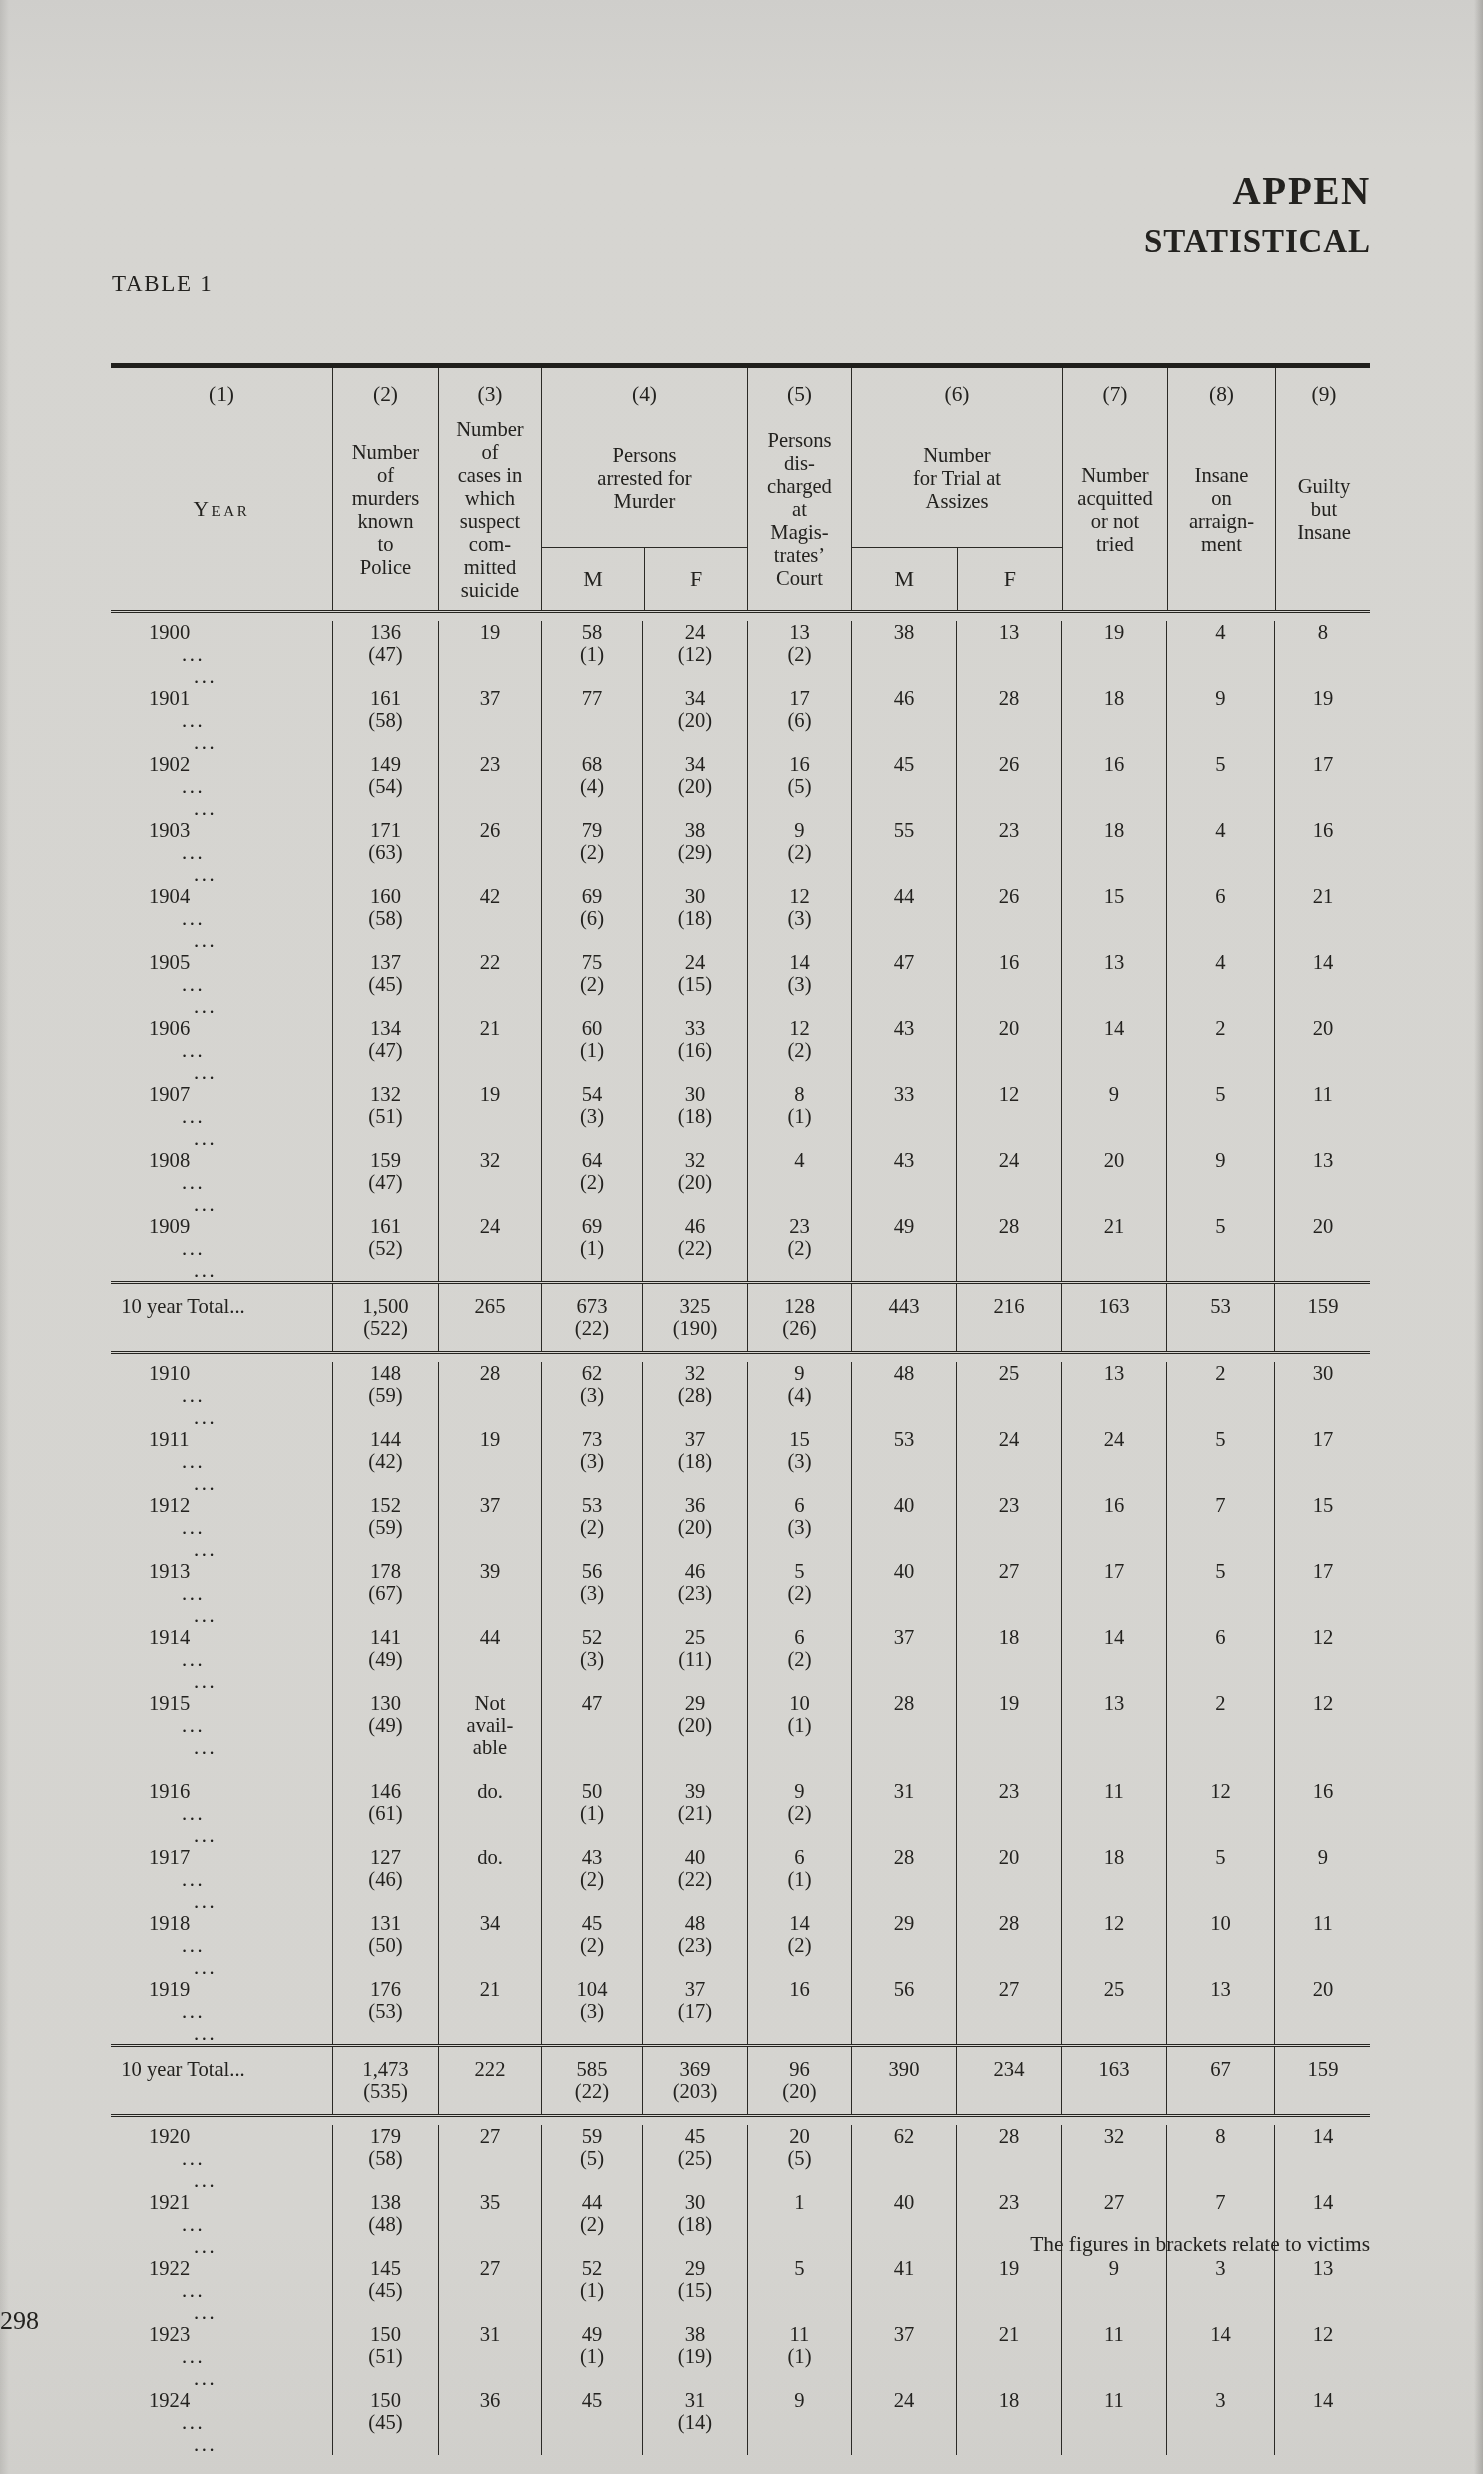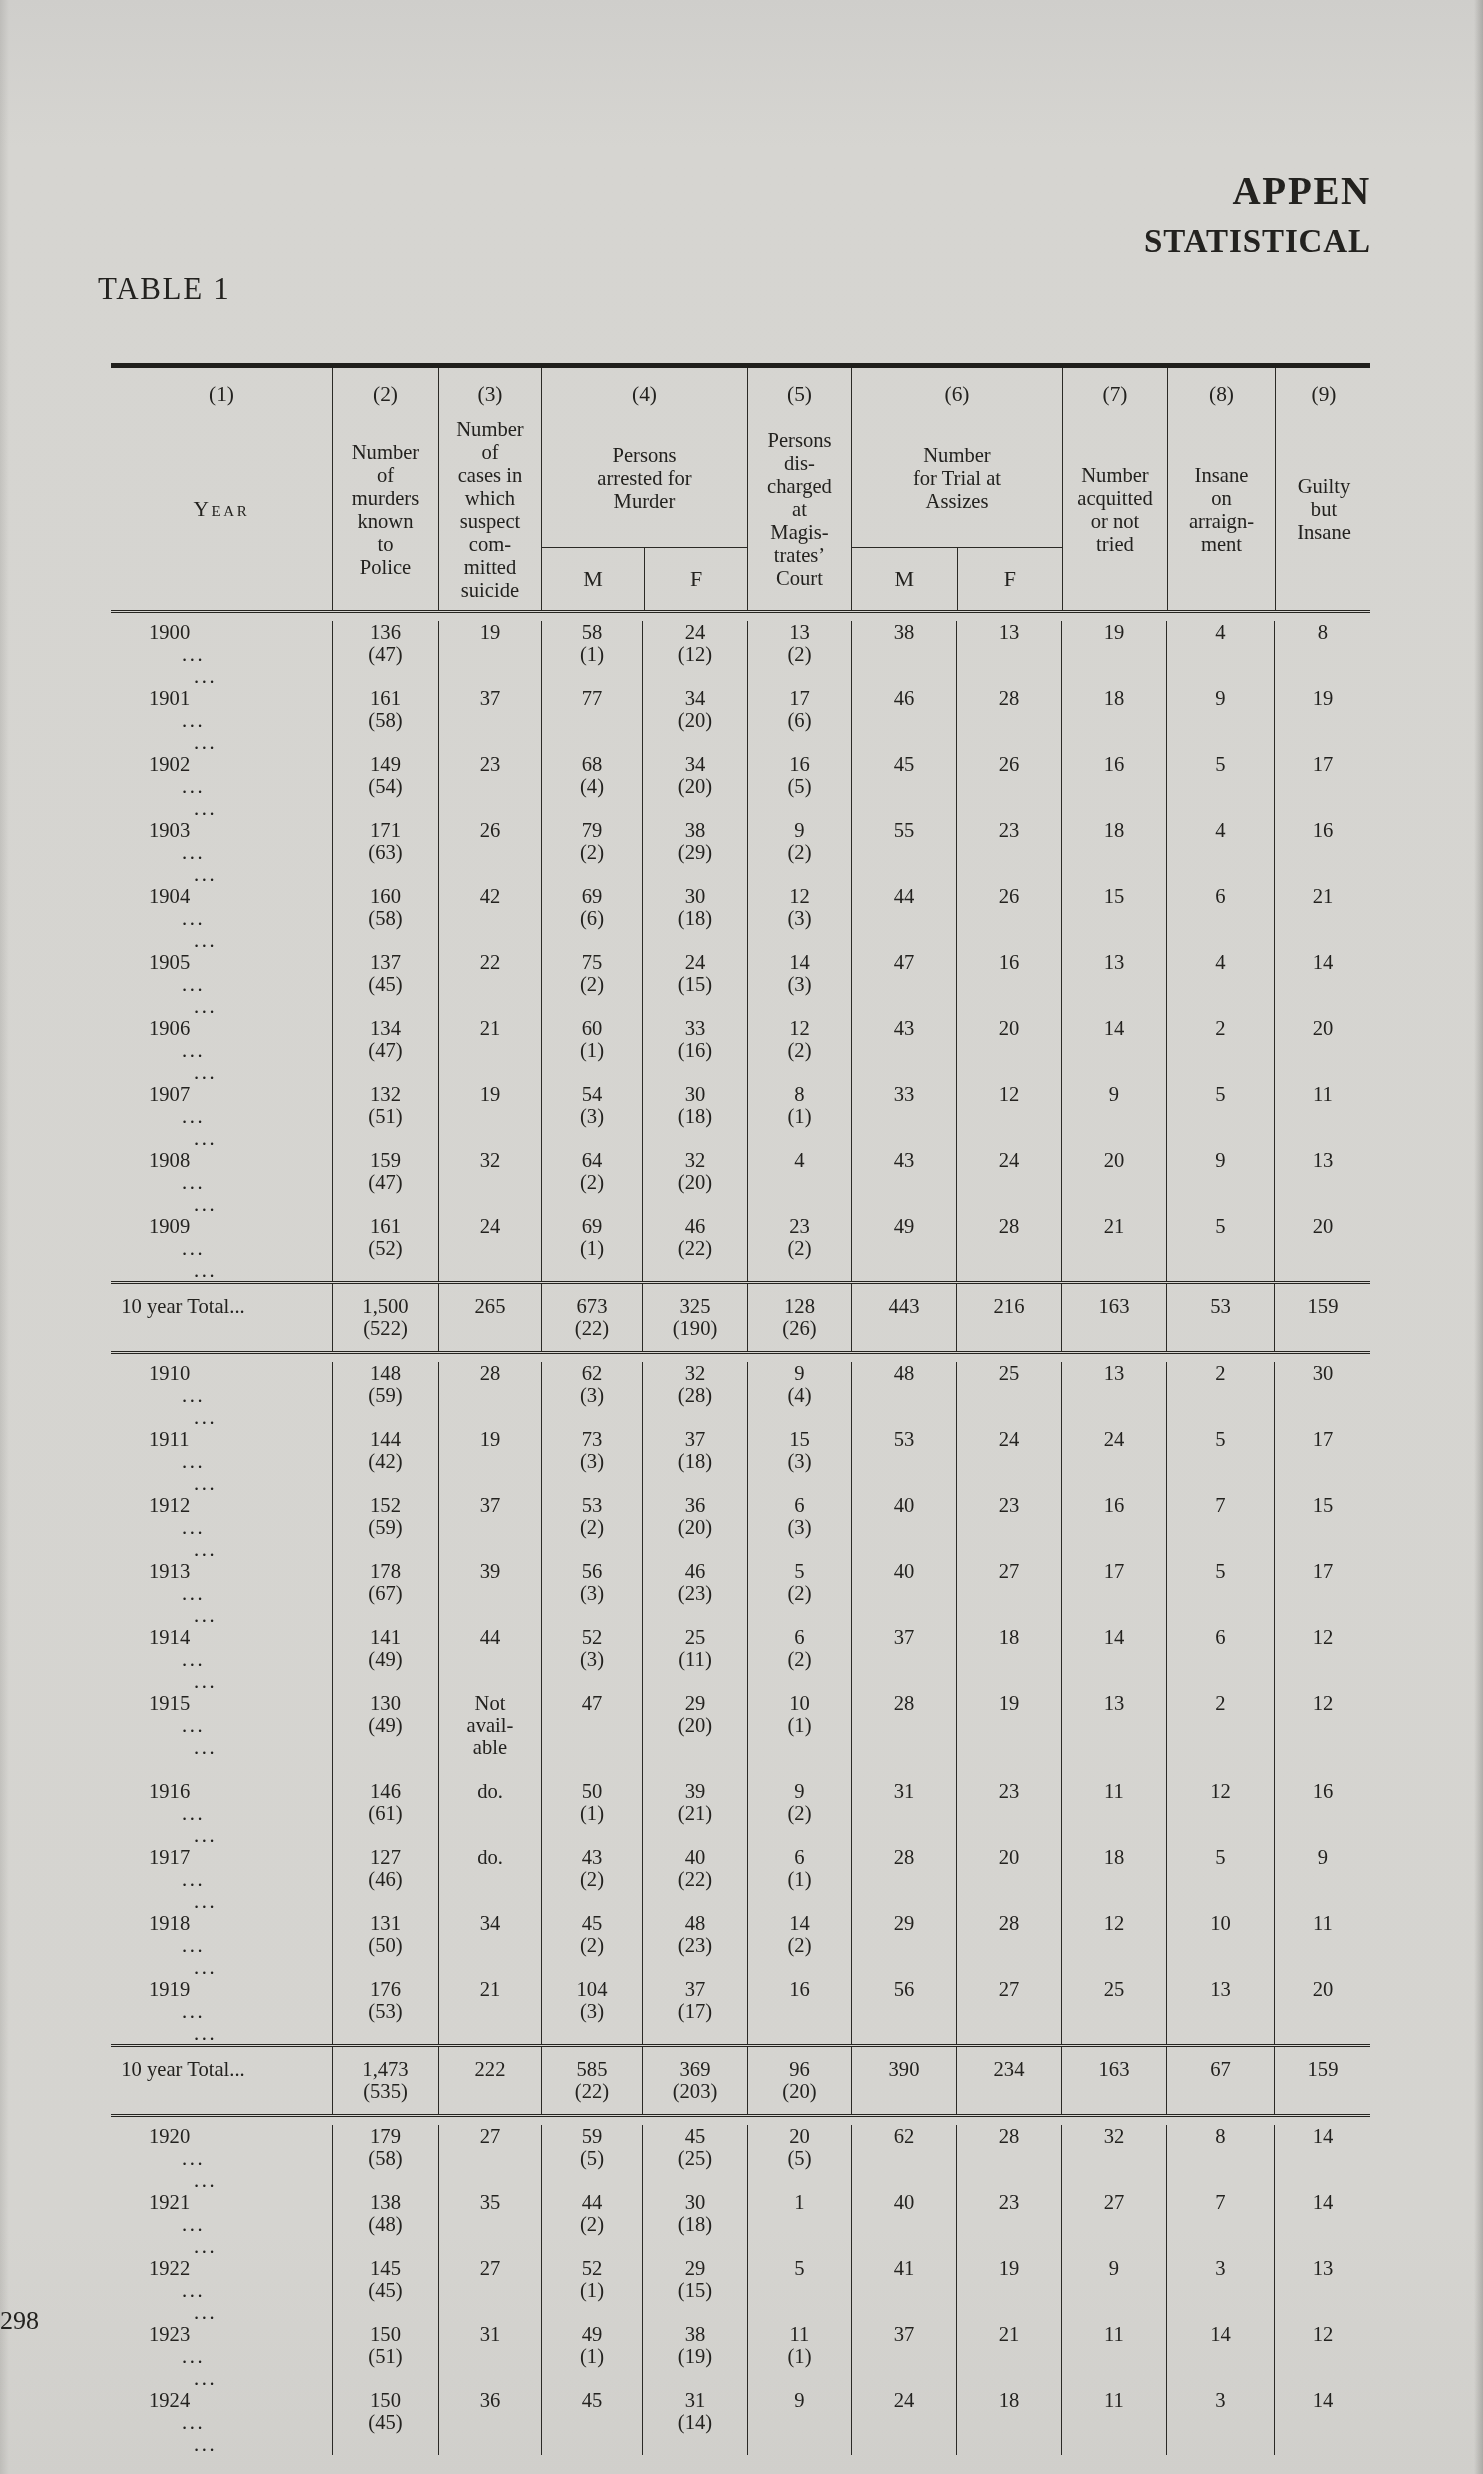--- a/index.html
+++ b/index.html
@@ -11,21 +11,21 @@
     color:#23221f;
     overflow:hidden;
   }
   .edge-r{position:absolute;top:0;right:0;width:10.3px;height:100%;
     background:linear-gradient(to left,rgba(60,58,54,.28),rgba(60,58,54,0));}
   .edge-l{position:absolute;top:0;left:0;width:8.6px;height:100%;
     background:linear-gradient(to right,rgba(60,58,54,.12),rgba(60,58,54,0));}
 
   .appen{position:absolute;top:168px;right:113px;font-size:39px;font-weight:bold;letter-spacing:1.7px;}
   .statistical{position:absolute;top:223px;right:113px;font-size:33px;font-weight:bold;letter-spacing:0.9px;}
-  .table-label{position:absolute;top:271px;left:98px;font-size:31px;letter-spacing:1.7px;}
+  .table-label{position:absolute;top:271px;left:112px;font-size:23px;letter-spacing:1.7px;}
   .main-title{position:absolute;top:295px;left:111px;width:1259px;text-align:right;
     font-size:32px;font-weight:bold;word-spacing:13.7px;letter-spacing:0.9px;}
 
   .tw{position:absolute;left:111px;top:363px;width:1259px;}
 
   .rule{width:100%;box-sizing:border-box;}
   .rule.heavy{height:3.4px;border-top:4.3px solid #201f1c;border-bottom:1.7px solid #201f1c;}
   .rule.dbl{height:3.4px;border-top:1.7px solid #252420;border-bottom:1.7px solid #252420;}
 
   .grid{display:grid;}
@@ -1274,15 +1274,16 @@
           </div>
           <div class="cell vc">
             <div class="val">14</div>
             <div class="br2 br"></div>
           </div>
         </div>
       </div>
 
   </div>
 
+  <div class="fn1">The figures in brackets relate to victims</div>
   <div class="pagenum">298</div>
 </div>
 
 
 </body></html>

